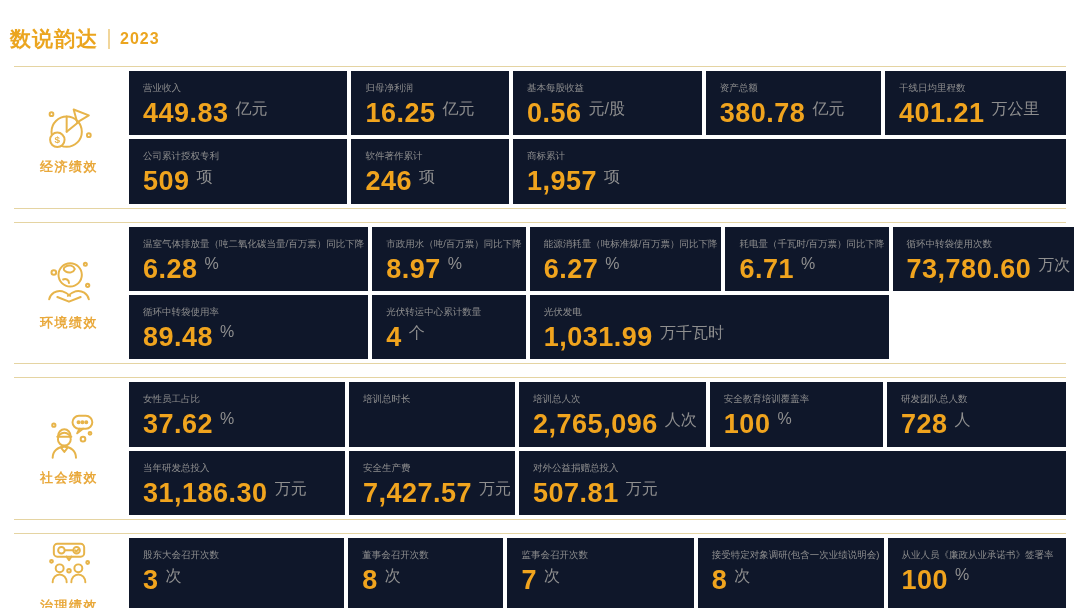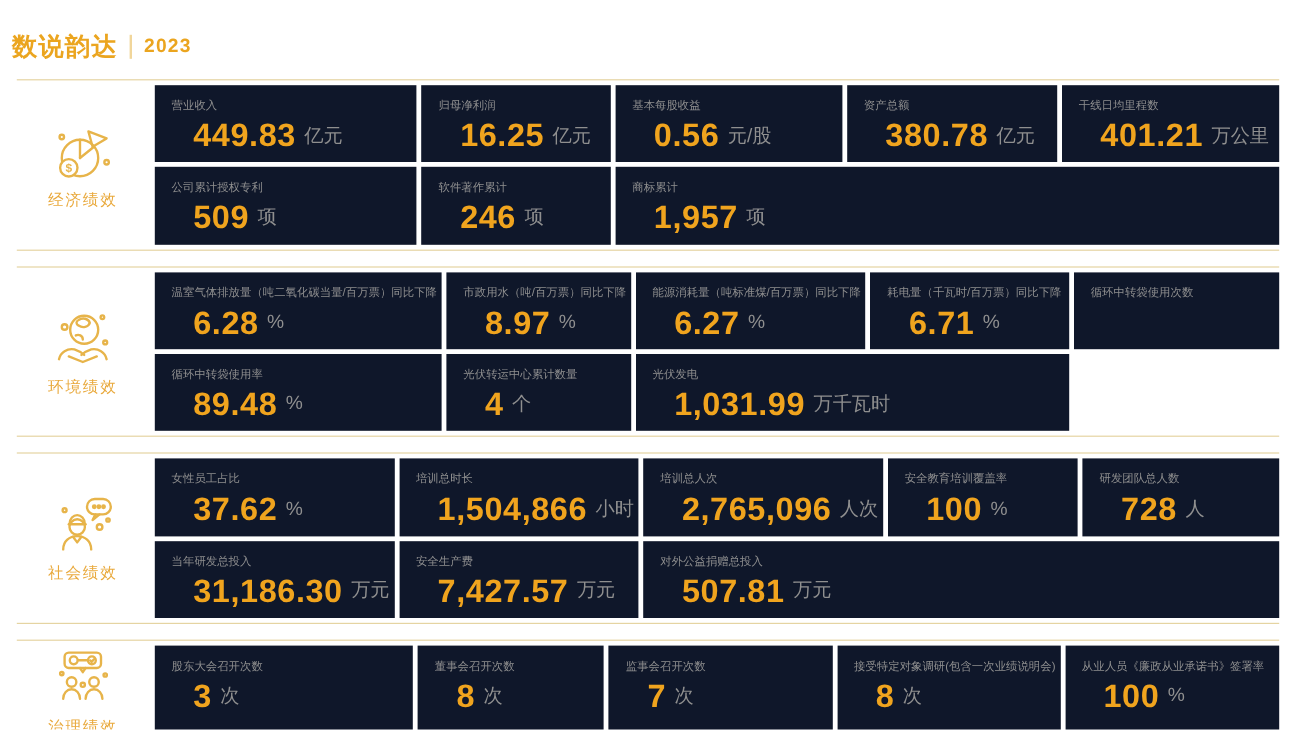--- a/index.html
+++ b/index.html
@@ -14,28 +14,28 @@
   .year { font-size:16px; font-weight:bold; color:#EBA51F; letter-spacing:1px; }
 
   .bands { margin:0 14px; }
   .band { border-top:1px solid #E5D4A2; border-bottom:1px solid #E5D4A2;
     padding:4px 0; display:flex; gap:5px; margin-bottom:13px; }
   .band:last-child { margin-bottom:0; }
 
   .side { flex:0 0 110px; display:flex; flex-direction:column;
     align-items:center; justify-content:center; gap:3px; }
   .side-icon svg { width:56px; height:56px; display:block; }
-  .side-label { font-size:13px; font-weight:normal; color:#E9A93C; letter-spacing:1.5px; }
+  .side-label { font-size:13px; font-weight:bold; color:#E9A93C; letter-spacing:1.5px; }
 
   .cells { flex:1; display:grid; gap:4px;
     grid-template-columns:222fr 160fr 192fr 178fr 184fr; }
   .cell { background:#0f172a; box-sizing:border-box; min-height:62px;
     padding:11px 4px 8px 14px; overflow:visible; }
   .cell-label { font-size:9.5px; color:#8F8F8F; white-space:nowrap; margin-bottom:4px; }
-  .cell-line { display:flex; align-items:center; gap:7px;margin-left:18px; }
+  .cell-line { display:flex; align-items:flex-start; gap:7px; }
   .cell-value { font-size:27px; font-weight:bold; color:#F0A41E;
     line-height:1.05; letter-spacing:0.5px; white-space:nowrap; }
   .cell-unit { font-size:16px; color:#8F8F8F; white-space:nowrap; }
 </style>
 </head>
 <body>
 
 <div class="header">
   <span class="title">数说韵达</span>
   <span class="title-sep"></span>
@@ -163,20 +163,24 @@
         </div>
         <div class="cell">
           <div class="cell-label">耗电量（千瓦时/百万票）同比下降</div>
           <div class="cell-line">
             <span class="cell-value">6.71</span>
             <span class="cell-unit">%</span>
           </div>
         </div>
         <div class="cell">
           <div class="cell-label">循环中转袋使用次数</div>
+          <div class="cell-line">
+            <span class="cell-value">73,780.60</span>
+            <span class="cell-unit">万次</span>
+          </div>
         </div>
         <div class="cell">
           <div class="cell-label">循环中转袋使用率</div>
           <div class="cell-line">
             <span class="cell-value">89.48</span>
             <span class="cell-unit">%</span>
           </div>
         </div>
         <div class="cell">
           <div class="cell-label">光伏转运中心累计数量</div>
@@ -220,24 +224,20 @@
       <div class="cells">
         <div class="cell">
           <div class="cell-label">女性员工占比</div>
           <div class="cell-line">
             <span class="cell-value">37.62</span>
             <span class="cell-unit">%</span>
           </div>
         </div>
         <div class="cell">
           <div class="cell-label">培训总时长</div>
-          <div class="cell-line">
-            <span class="cell-value">1,504,866</span>
-            <span class="cell-unit">小时</span>
-          </div>
         </div>
         <div class="cell">
           <div class="cell-label">培训总人次</div>
           <div class="cell-line">
             <span class="cell-value">2,765,096</span>
             <span class="cell-unit">人次</span>
           </div>
         </div>
         <div class="cell">
           <div class="cell-label">安全教育培训覆盖率</div>

